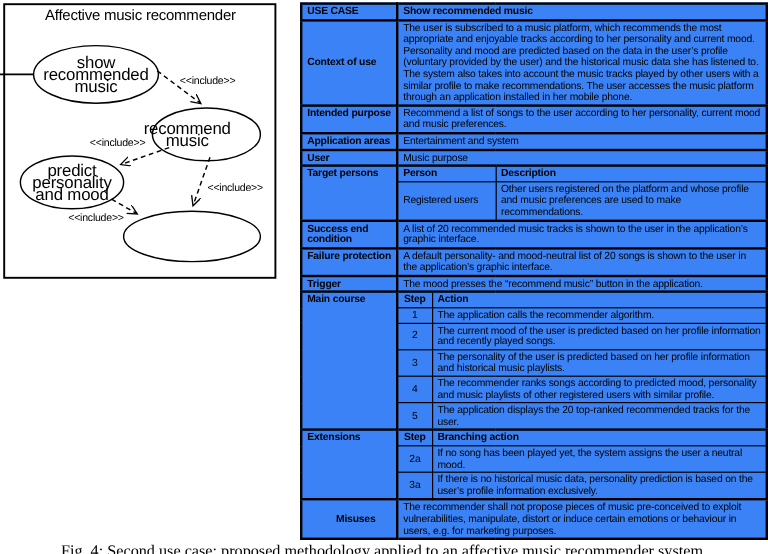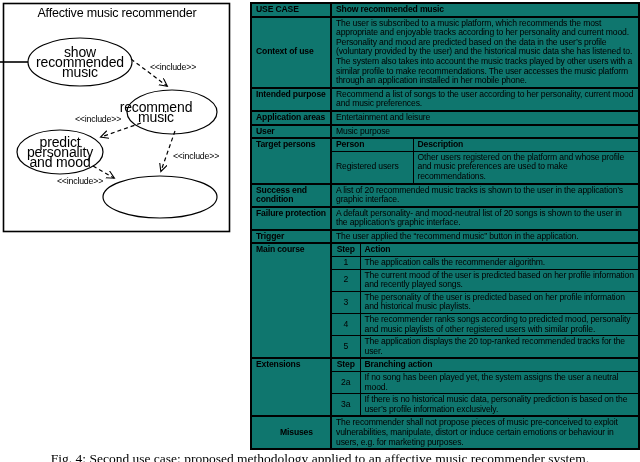--- a/index.html
+++ b/index.html
@@ -19,21 +19,21 @@
     white-space:pre-line;text-align:center;
     font-size:14px;line-height:10px;letter-spacing:-0.15px;
   }
   .include-label{
     position:absolute;transform:translate(-50%,-50%);
     font-size:8.8px;letter-spacing:-0.2px;white-space:nowrap;
   }
   
   .uctable{position:absolute;left:250px;top:2px;}
   .uctable table{
-    border-collapse:collapse;width:388px;table-layout:fixed;background:#0f766e;
+    border-collapse:collapse;width:388px;table-layout:fixed;background:#3b82f6;
     border:2px solid #000;
   }
   .uctable td{
     border:1px solid #000;padding:1px 4px;vertical-align:top;
     font-size:8.6px;line-height:9.6px;letter-spacing:-0.15px;
   }
   .uctable tr.top td{border-top-width:2px;}
   td.lbl{font-weight:bold;border-right-width:2px;}
   td.hdr{font-weight:bold;}
   td.bold{font-weight:bold;}
@@ -103,21 +103,21 @@
       <td colspan="3">The user is subscribed to a music platform, which recommends the most appropriate and enjoyable tracks according to her personality and current mood. Personality and mood are predicted based on the data in the user’s profile (voluntary provided by the user) and the historical music data she has listened to. The system also takes into account the music tracks played by other users with a similar profile to make recommendations. The user accesses the music platform through an application installed in her mobile phone.</td>
     </tr>
 
     <tr class="top">
       <td class="lbl">Intended purpose</td>
       <td colspan="3">Recommend a list of songs to the user according to her personality, current mood and music preferences.</td>
     </tr>
 
     <tr class="top">
       <td class="lbl">Application areas</td>
-      <td colspan="3">Entertainment and leisure</td>
+      <td colspan="3">Entertainment and system</td>
     </tr>
 
     <tr class="top">
       <td class="lbl">User</td>
       <td colspan="3">Music purpose</td>
     </tr>
 
     <tr class="top">
       <td class="lbl" rowspan="2">Target persons</td>
       <td class="hdr" colspan="2">Person</td>
@@ -133,21 +133,21 @@
       <td colspan="3">A list of 20 recommended music tracks is shown to the user in the application’s graphic interface.</td>
     </tr>
 
     <tr class="top">
       <td class="lbl">Failure protection</td>
       <td colspan="3">A default personality- and mood-neutral list of 20 songs is shown to the user in the application’s graphic interface.</td>
     </tr>
 
     <tr class="top">
       <td class="lbl">Trigger</td>
-      <td colspan="3">The user applied the “recommend music” button in the application.</td>
+      <td colspan="3">The mood presses the “recommend music” button in the application.</td>
     </tr>
 
     <tr class="top">
       <td class="lbl" rowspan="6">Main course</td>
       <td class="hdr step">Step</td>
       <td class="hdr" colspan="2">Action</td>
     </tr>
     <tr>
       <td class="step" style="vertical-align:middle;">1</td>
       <td colspan="2">The application calls the recommender algorithm.</td>

